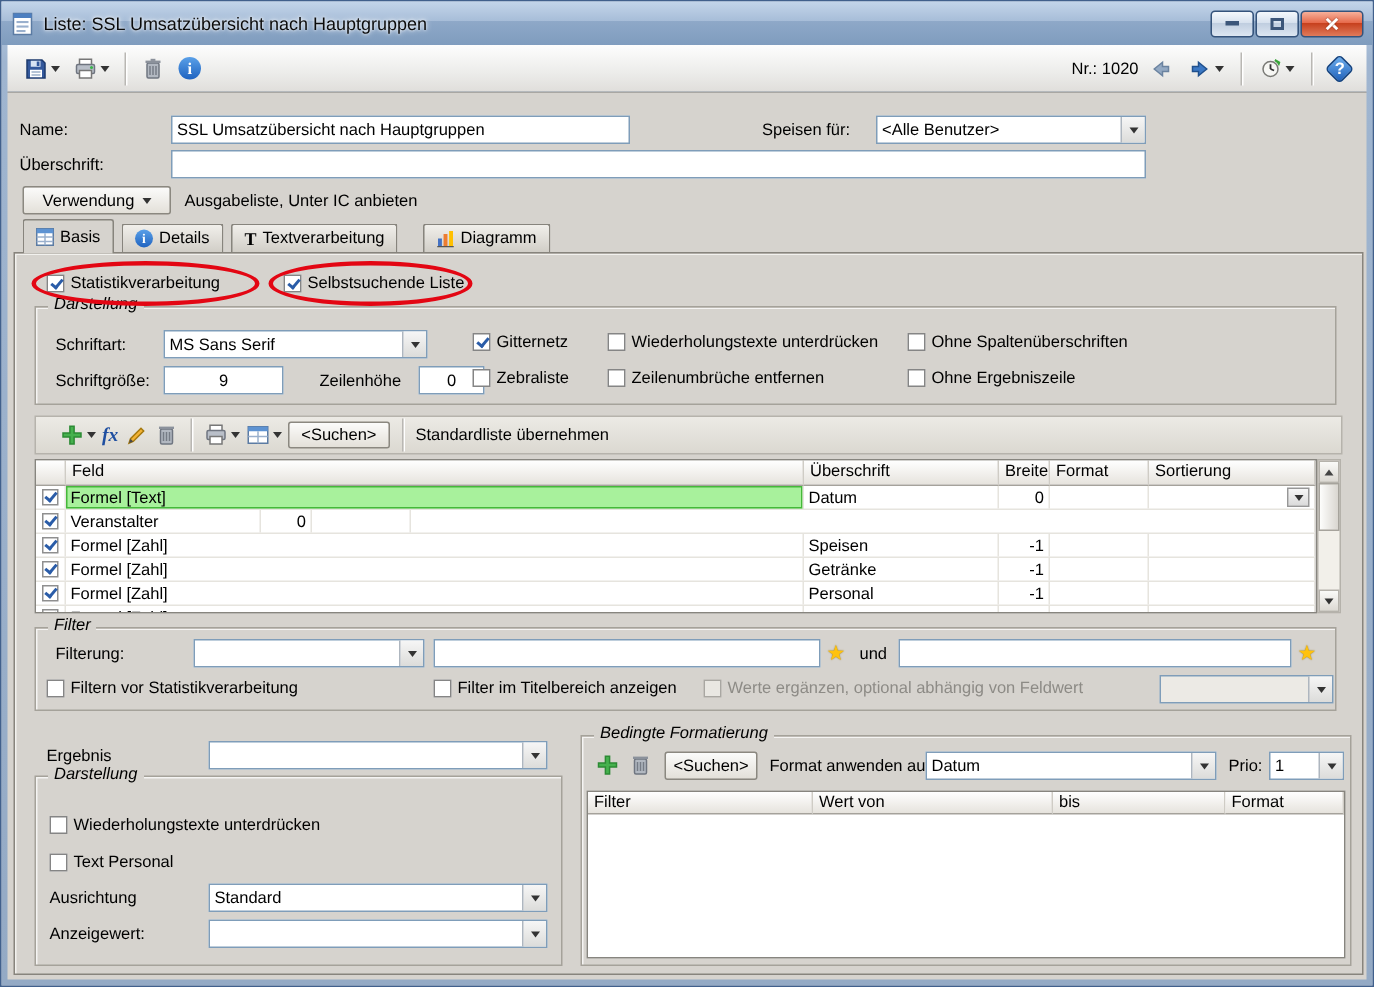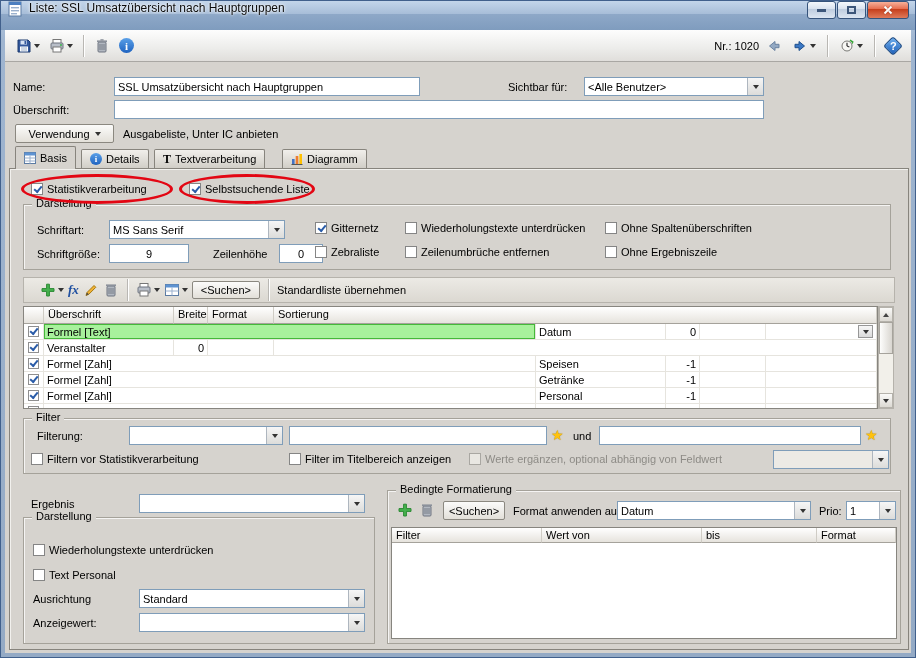--- a/index.html
+++ b/index.html
@@ -3,21 +3,21 @@
 <meta charset="utf-8">
 <style>
   * { box-sizing: border-box; margin:0; padding:0; }
   html,body { width:916px; height:658px; }
   body { font-family:"Liberation Sans", sans-serif; font-size:11px; color:#000; position:relative; }
 
   .win { position:absolute; inset:0; width:916px; height:658px;
          background:linear-gradient(180deg,#b9cce2,#9fb5d0 40px,#94aac5);
          border:1px solid #41608c; }
   
-  .titlebar { position:absolute; left:0; top:0; right:0; height:29px; display:flex; 
+  .titlebar { position:absolute; left:0; top:0; right:0; height:29px; display:flex; align-items:center;
               padding:0 6px; background:linear-gradient(180deg,#c3d5ea,#a7bdd8 45%,#8ea8c8 46%,#7f9cbe); }
   .title-text { margin-left:6px; font-size:12px; color:#0b0b0b; text-shadow:0 0 4px #fff,0 0 2px #fff; white-space:nowrap; }
   .win-btns { margin-left:auto; display:flex; }
   .win-btn { width:29px; height:18px; border:1px solid #35537b; border-radius:3px; margin-left:1px;
              display:flex; align-items:center; justify-content:center;
              background:linear-gradient(180deg,#f4f8fc,#d7e1ee 45%,#bfcddf 46%,#dde6f2); }
   .win-btn.close { width:42px; background:linear-gradient(180deg,#f6b09a,#e66a4b 45%,#c63f1c 46%,#e07a5a); }
   .g-min { width:9px; height:3px; background:#3c567a; }
   .g-max { width:9px; height:8px; border:2px solid #3c567a; }
   .g-close { position:relative; width:12px; height:12px; }
@@ -66,21 +66,21 @@
          border:1px solid #87847d; border-bottom:none; border-radius:2px 2px 0 0; }
   .tab.active { top:84px; height:23px; background:#d6d3ce; }
   .tab.inactive { top:87px; height:19px; background:linear-gradient(#f1efeb,#d1cec7); }
   .ticon12 { width:12px; height:12px; display:block; flex:none; }
   .t-glyph { font-family:"Liberation Serif",serif; font-weight:bold; font-size:12px; line-height:12px; }
   .i-small { width:12px; height:12px; border-radius:50%; background:linear-gradient(#5aa0e8,#1f63c0); color:#fff;
              display:flex; align-items:center; justify-content:center; font-size:9px; font-weight:bold; font-family:"Liberation Serif",serif; flex:none; }
 
   .ellipse { position:absolute; border:3px solid #e30613; border-radius:50%; z-index:6; pointer-events:none; }
 
-  .gbox { position:absolute; border:1px solid #a5a29a; box-shadow:inset 1px 1px 0 rgba(255,255,255,.75); z-index:2; }
+  .gbox { position:absolute; border:1px solid #a5a29a; box-shadow:inset 1px 1px 0 rgba(255,255,255,.75); z-index:2;font-style:italic; }
   .glegend { position:absolute; top:-8px; left:8px; background:#d6d3ce; padding:0 4px; }
 
   .z3 { z-index:3; }
 
   
   .ltoolbar { position:absolute; left:18px; top:215px; width:872px; height:26px; z-index:3;
               background:linear-gradient(#eceae5,#dbd8d1); border:1px solid #b6b3ac; display:flex; align-items:center; padding:0 16px; gap:4px; }
   .mini-btn { display:flex; align-items:center; gap:2px; }
 
   
@@ -207,21 +207,21 @@
             <span>?</span>
           </span>
       </div>
     </div>
   </div>
 
   <div class="content">
 
     <span class="lbl" style="left:8px;top:19px">Name:</span>
     <input class="tinput" style="left: 109px; top: 15px; width: 306px;" value="SSL Umsatzübersicht nach Hauptgruppen">
-    <span class="lbl" style="left:503px;top:19px">Sichtbar für:</span>
+    <span class="lbl" style="left:503px;top:19px">Speisen für:</span>
     <div class="combo" style="left:579px;top:15px;width:180px">
       <span class="val">&lt;Alle Benutzer&gt;</span>
       <span class="cbtn">
           <i class="dd"></i>
         </span>
     </div>
     <span class="lbl" style="left:8px;top:42px">Überschrift:</span>
     <input class="tinput" style="left: 109px; top: 38px; width: 650px;" value="">
 
     <div class="push-btn" style="left:10px;top:62px;width:99px">
@@ -356,20 +356,21 @@
       <div class="push-btn" style="position:static;height:18px">
         <span>&lt;Suchen&gt;</span>
       </div>
       <div class="tsep"></div>
       <span>Standardliste übernehmen</span>
     </div>
 
     <div class="grid">
       <div class="ghead">
         <div class="hc c0"></div>
+        <div class="hc c1">Feld</div>
         <div class="hc c2">Überschrift</div>
         <div class="hc c3">Breite</div>
         <div class="hc c4">Format</div>
         <div class="hc c5">Sortierung</div>
       </div>
       <div class="grow">
         <div class="gc c0">
             <span class="rowcb checked"></span>
           </div>
         <div class="gc c1 sel">Formel [Text]</div>

